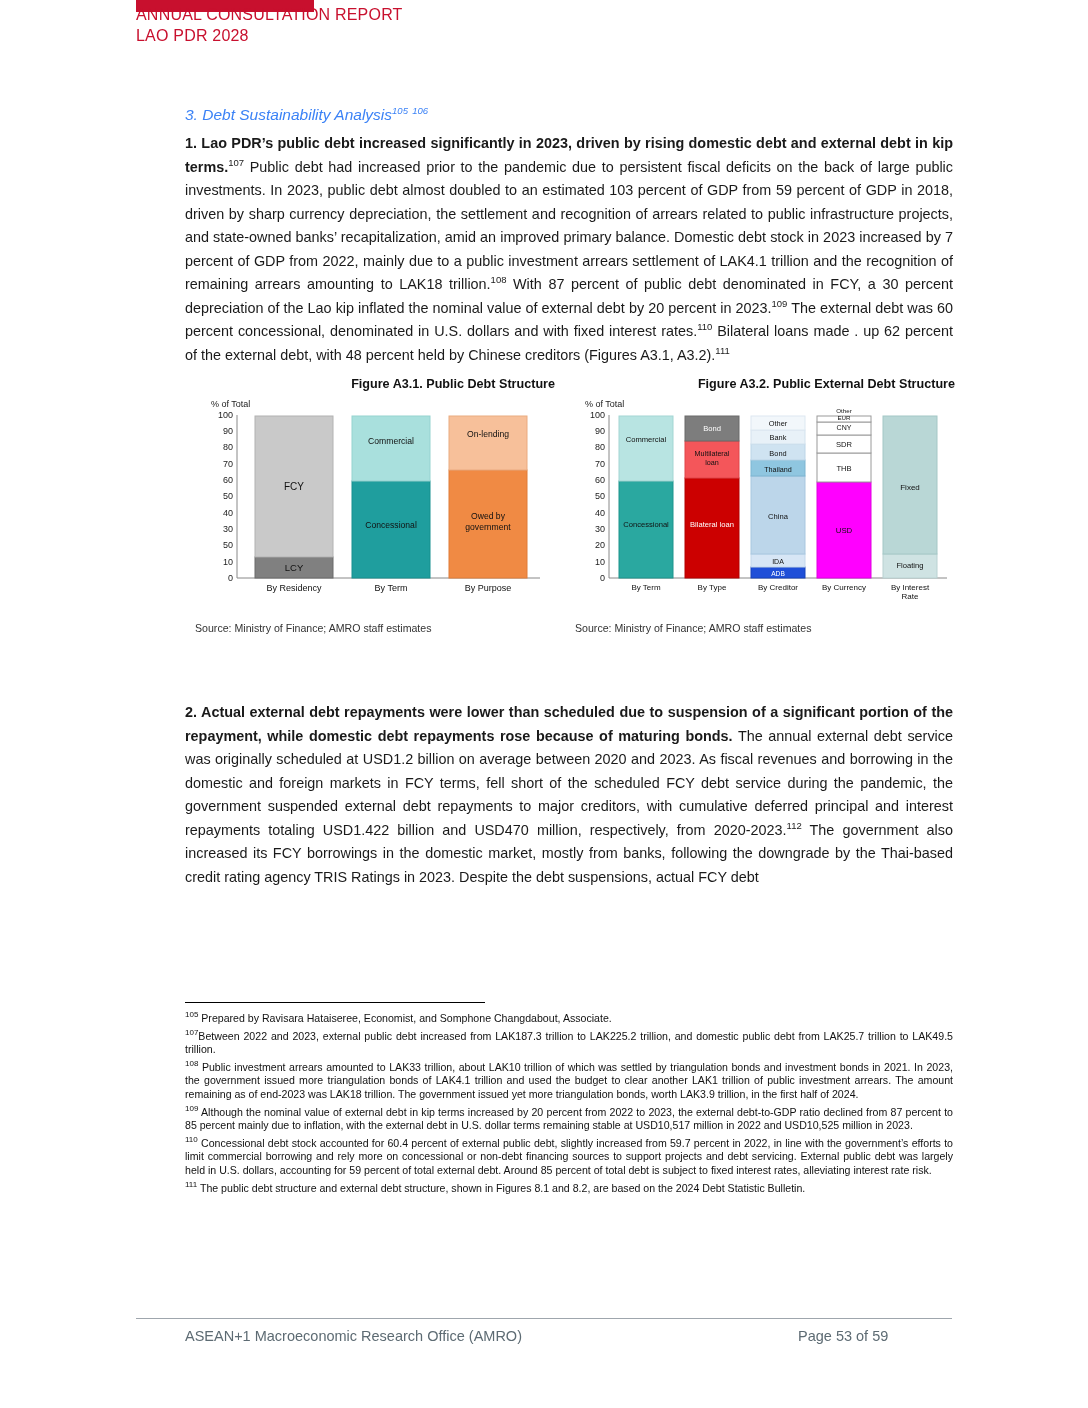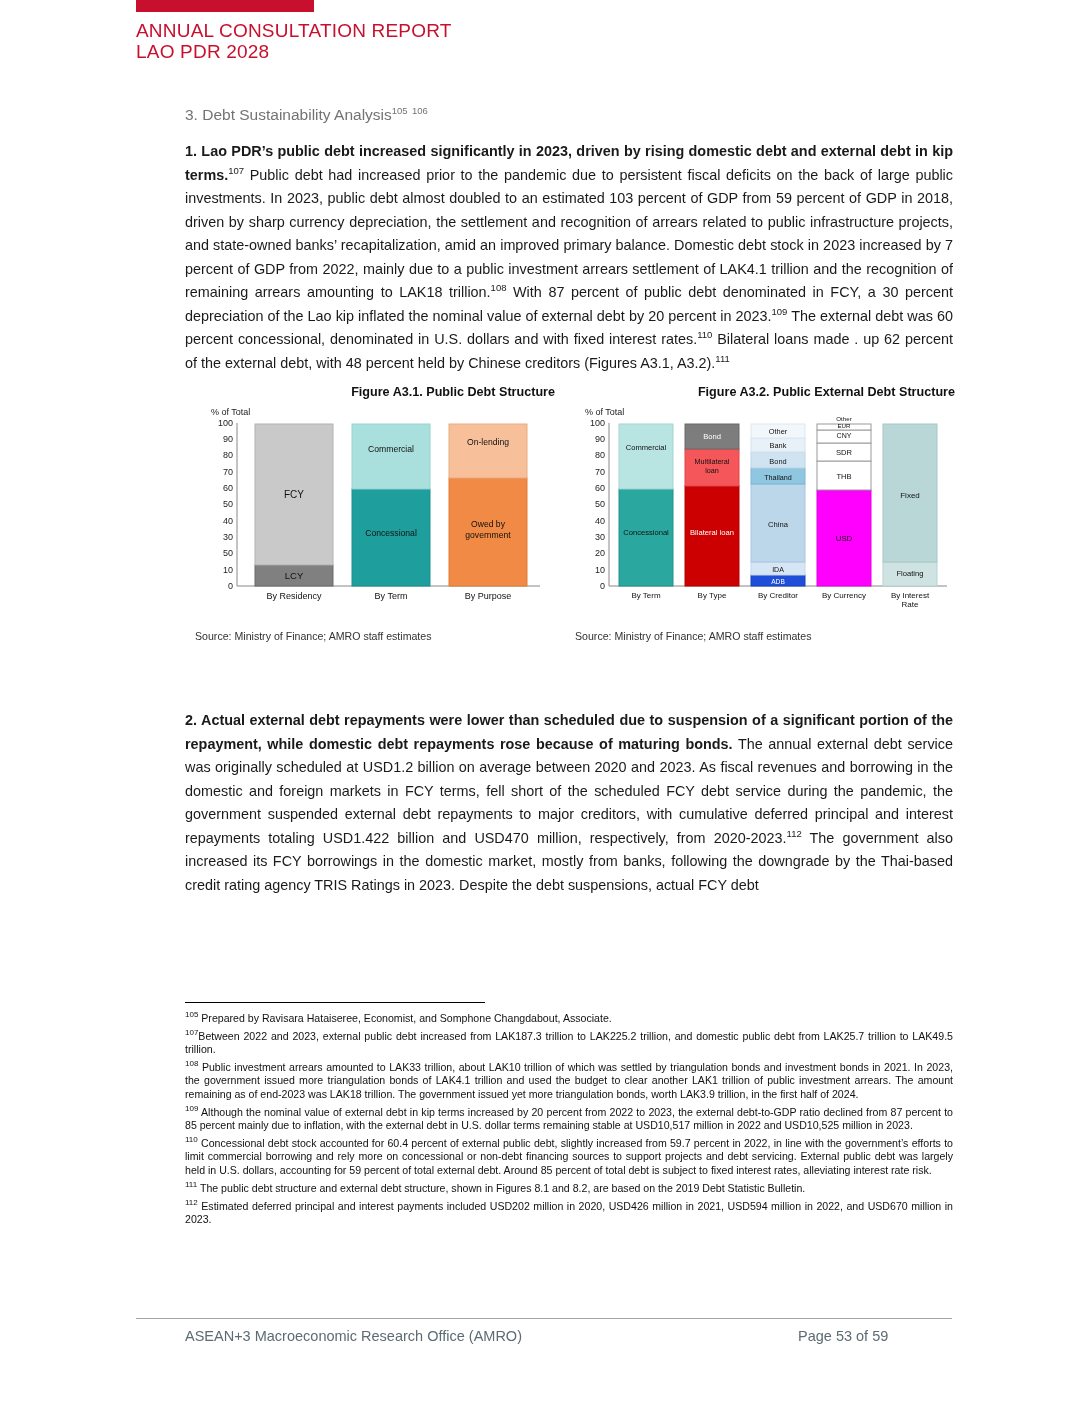--- a/index.html
+++ b/index.html
@@ -20,40 +20,41 @@
   }
   
   .hdr-bar {
     position: absolute;
     left: 136px; top: -4px;
     width: 178px; height: 16px;
     background: #c8102e;
   }
   .hdr-text {
     position: absolute;
-    left: 136px; top: 20px;
-    font-size: 19px;
+    left: 136px; top: 4px;
+    font-size: 16px;
     line-height: 21px;
     letter-spacing: .2px;
     color: #c8102e;
   }
   .hdr-text div { white-space: nowrap; }
 
   
   .content {
     position: absolute;
     left: 185px;
     top: 105px;
     width: 768px;
   }
   h1.section {
     font-size: 15.5px;
     font-weight: normal;
-    color: #737373;
-    margin: 0 0 16px 0;
+    color: #3b82f6;
+    margin: 0 0 8px 0;
+    font-style: italic;
   }
   h1.section sup { font-size: 9.5px; }
   h2.background {
     font-size: 14.5px;
     font-style: italic;
     font-weight: bold;
     color: #d0202e;
     margin: 0 0 14px 0;
   }
   p.para {
@@ -280,21 +281,20 @@
 
   </div>
 
   <div class="fn-wrap">
     <div class="fn-rule"></div>
     <p class="fn"><sup>105</sup><span> Prepared by Ravisara Hataiseree, Economist, and Somphone Changdabout, Associate.</span></p>
     <p class="fn"><sup>107</sup><span>Between 2022 and 2023, external public debt increased from LAK187.3 trillion to LAK225.2 trillion, and domestic public debt from LAK25.7 trillion to LAK49.5 trillion.</span></p>
     <p class="fn"><sup>108</sup><span> Public investment arrears amounted to LAK33 trillion, about LAK10 trillion of which was settled by triangulation bonds and investment bonds in 2021. In 2023, the government issued more triangulation bonds of LAK4.1 trillion and used the budget to clear another LAK1 trillion of public investment arrears. The amount remaining as of end-2023 was LAK18 trillion. The government issued yet more triangulation bonds, worth LAK3.9 trillion, in the first half of 2024.</span></p>
     <p class="fn"><sup>109</sup><span> Although the nominal value of external debt in kip terms increased by 20 percent from 2022 to 2023, the external debt-to-GDP ratio declined from 87 percent to 85 percent mainly due to inflation, with the external debt in U.S. dollar terms remaining stable at USD10,517 million in 2022 and USD10,525 million in 2023.</span></p>
     <p class="fn"><sup>110</sup><span> Concessional debt stock accounted for 60.4 percent of external public debt, slightly increased from 59.7 percent in 2022, in line with the government’s efforts to limit commercial borrowing and rely more on concessional or non-debt financing sources to support projects and debt servicing. External public debt was largely held in U.S. dollars, accounting for 59 percent of total external debt. Around 85 percent of total debt is subject to fixed interest rates, alleviating interest rate risk.</span></p>
-    <p class="fn"><sup>111</sup><span> The public debt structure and external debt structure, shown in Figures 8.1 and 8.2, are based on the 2019 Debt Statistic Bulletin.</span></p>
-    <p class="fn"><sup>112</sup><span> Estimated deferred principal and interest payments included USD202 million in 2020, USD426 million in 2021, USD594 million in 2022, and USD670 million in 2023.</span></p>
+    <p class="fn"><sup>111</sup><span> The public debt structure and external debt structure, shown in Figures 8.1 and 8.2, are based on the 2024 Debt Statistic Bulletin.</span></p>
   </div>
 
   <div class="foot-rule"></div>
-  <div class="foot left">ASEAN+3 Macroeconomic Research Office (AMRO)</div>
+  <div class="foot left">ASEAN+1 Macroeconomic Research Office (AMRO)</div>
   <div class="foot right">Page 53 of 59</div>
 
 </div>
 
 </body></html>

